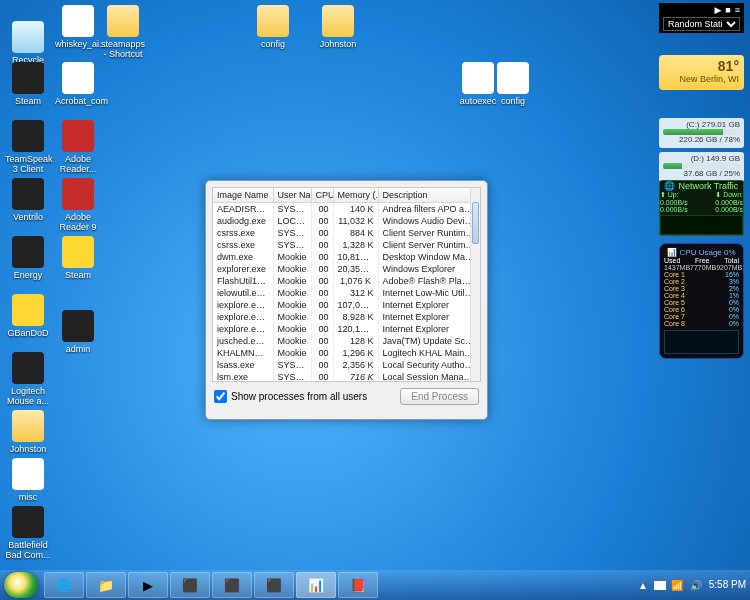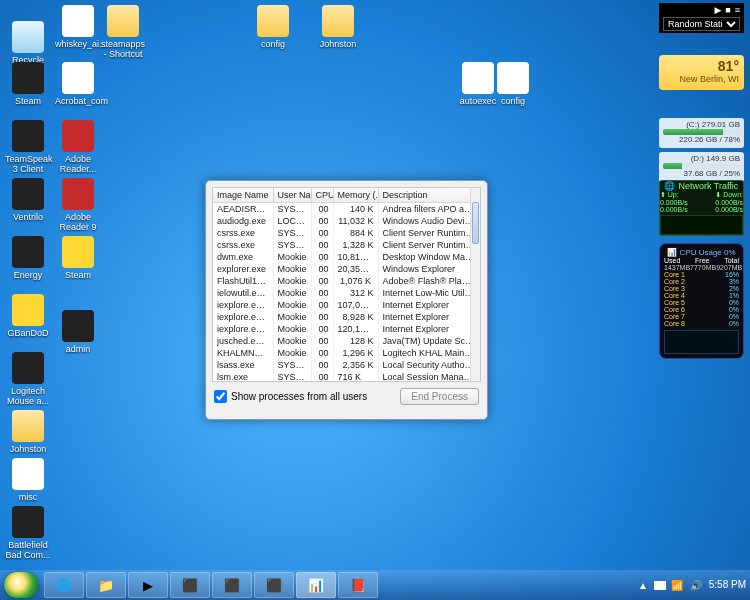--- a/index.html
+++ b/index.html
@@ -262,21 +262,21 @@
             <td>lsass.exe</td>
             <td>SYSTEM</td>
             <td style="text-align: right;">00</td>
             <td style="text-align: right;">2,356 K</td>
             <td>Local Security Authority...</td>
           </tr>
           <tr>
             <td>lsm.exe</td>
             <td>SYSTEM</td>
             <td style="text-align: right;">00</td>
-            <td style="">716 K</td>
+            <td style="text-align: right; font-style: italic;">716 K</td>
             <td>Local Session Manager ...</td>
           </tr>
         </tbody>
     </table>
     <div class="scroll"></div>
   </div>
   <div class="footer">
     <label>
       <input type="checkbox" id="show-all" checked="" style="">
       <span>Show processes from all users</span>

